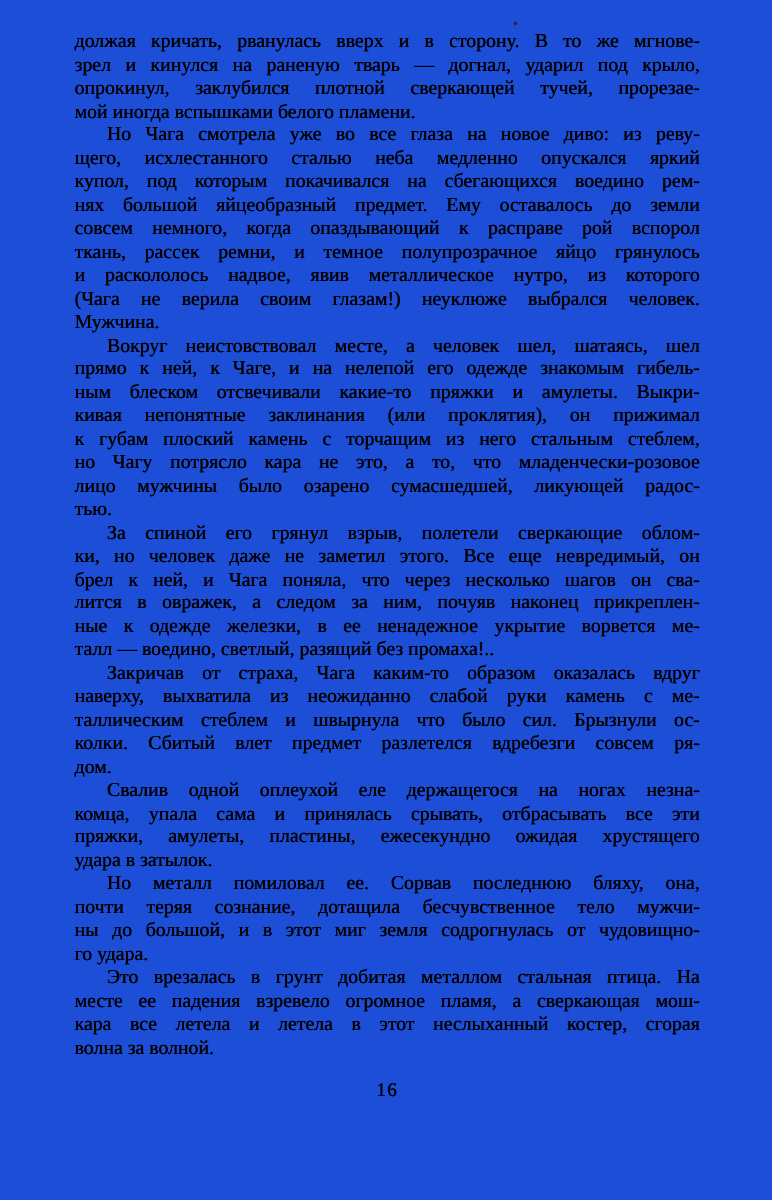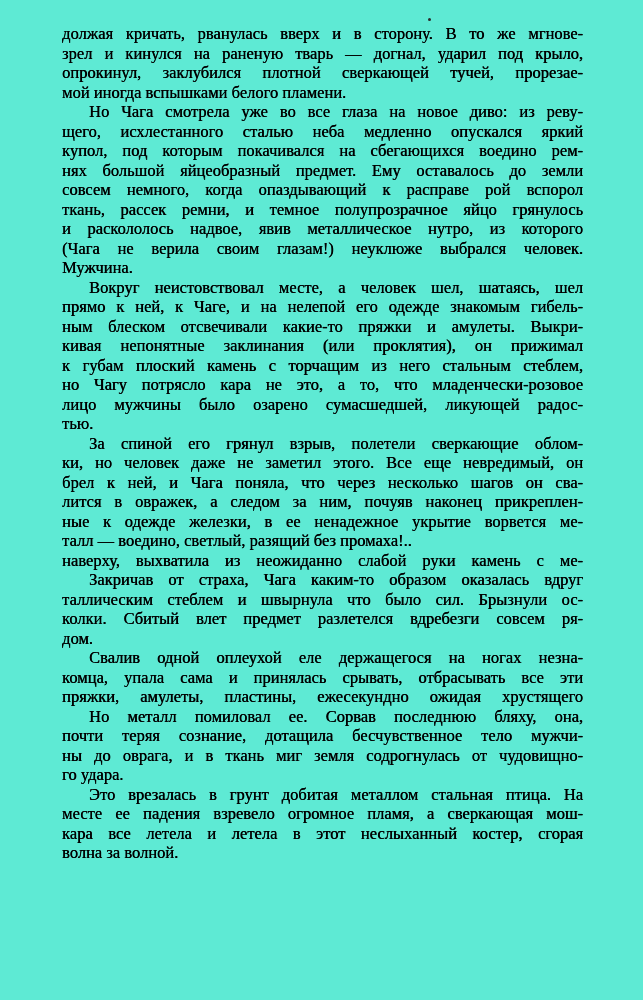--- a/index.html
+++ b/index.html
@@ -4,21 +4,21 @@
 <style>
   html, body {
     margin: 0;
     padding: 0;
     background: #ffffff;
   }
   .page {
     position: relative;
     width: 643px;
     height: 1000px;
-    background: #5eead4;
+    background: #1d4ed8;
     overflow: hidden;
     font-family: "Liberation Serif", "DejaVu Serif", serif;
     color: #000000;
   }
   .text-block {
     position: absolute;
     left: 62px;
     top: 24px;
     width: 521px;
     font-size: 16.5px;
@@ -77,30 +77,32 @@
       <div class="line">к губам плоский камень с торчащим из него стальным стеблем,</div>
       <div class="line">но Чагу потрясло кара не это, а то, что младенчески-розовое</div>
       <div class="line">лицо мужчины было озарено сумасшедшей, ликующей радос-</div>
       <div class="line last">тью.</div>
       <div class="line indent">За спиной его грянул взрыв, полетели сверкающие облом-</div>
       <div class="line">ки, но человек даже не заметил этого. Все еще невредимый, он</div>
       <div class="line">брел к ней, и Чага поняла, что через несколько шагов он сва-</div>
       <div class="line">лится в овражек, а следом за ним, почуяв наконец прикреплен-</div>
       <div class="line">ные к одежде железки, в ее ненадежное укрытие ворвется ме-</div>
       <div class="line last">талл — воедино, светлый, разящий без промаха!..</div>
+      <div class="line indent">Закричав от страха, Чага каким-то образом оказалась вдруг</div>
       <div class="line">наверху, выхватила из неожиданно слабой руки камень с ме-</div>
-      <div class="line indent">Закричав от страха, Чага каким-то образом оказалась вдруг</div>
       <div class="line">таллическим стеблем и швырнула что было сил. Брызнули ос-</div>
       <div class="line">колки. Сбитый влет предмет разлетелся вдребезги совсем ря-</div>
       <div class="line last">дом.</div>
       <div class="line indent">Свалив одной оплеухой еле держащегося на ногах незна-</div>
       <div class="line">комца, упала сама и принялась срывать, отбрасывать все эти</div>
       <div class="line">пряжки, амулеты, пластины, ежесекундно ожидая хрустящего</div>
+      <div class="line last">удара в затылок.</div>
       <div class="line indent">Но металл помиловал ее. Сорвав последнюю бляху, она,</div>
       <div class="line">почти теряя сознание, дотащила бесчувственное тело мужчи-</div>
-      <div class="line">ны до оврага, и в ткань миг земля содрогнулась от чудовищно-</div>
+      <div class="line">ны до большой, и в этот миг земля содрогнулась от чудовищно-</div>
       <div class="line last">го удара.</div>
       <div class="line indent">Это врезалась в грунт добитая металлом стальная птица. На</div>
       <div class="line">месте ее падения взревело огромное пламя, а сверкающая мош-</div>
       <div class="line">кара все летела и летела в этот неслыханный костер, сгорая</div>
       <div class="line last">волна за волной.</div>
+      <div class="page-number">16</div>
   </div>
 </div>
 
 </body></html>

